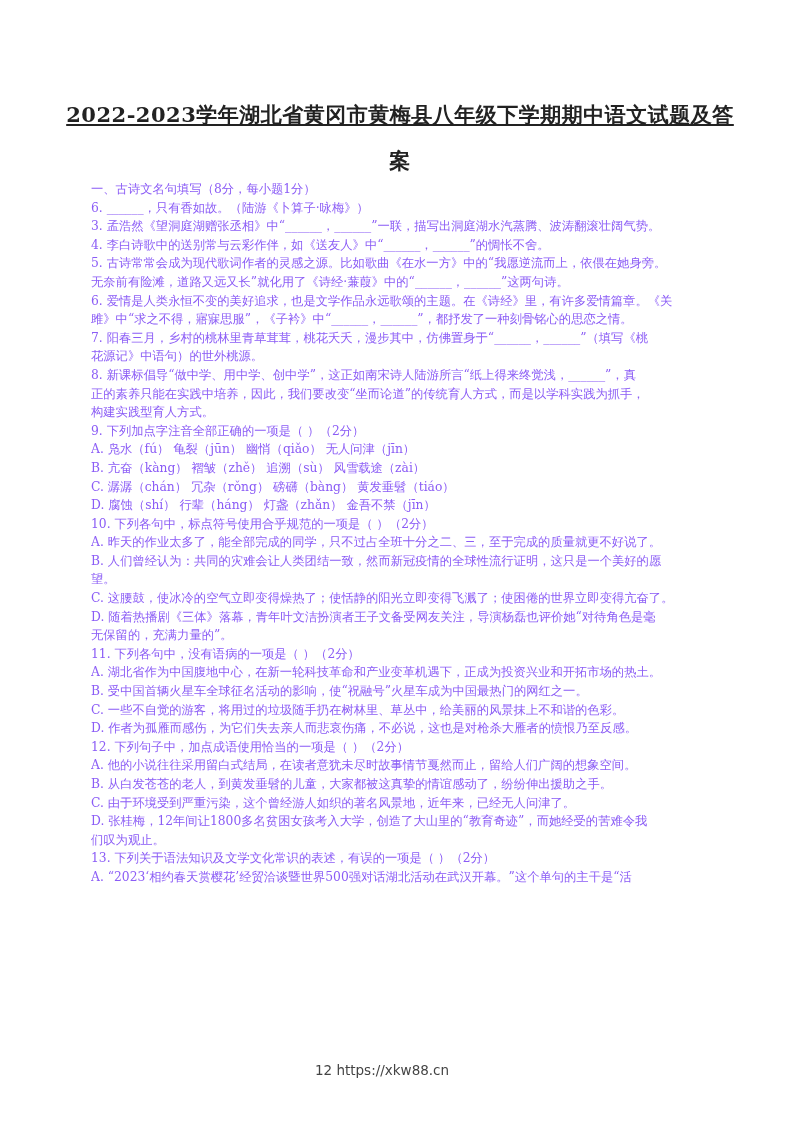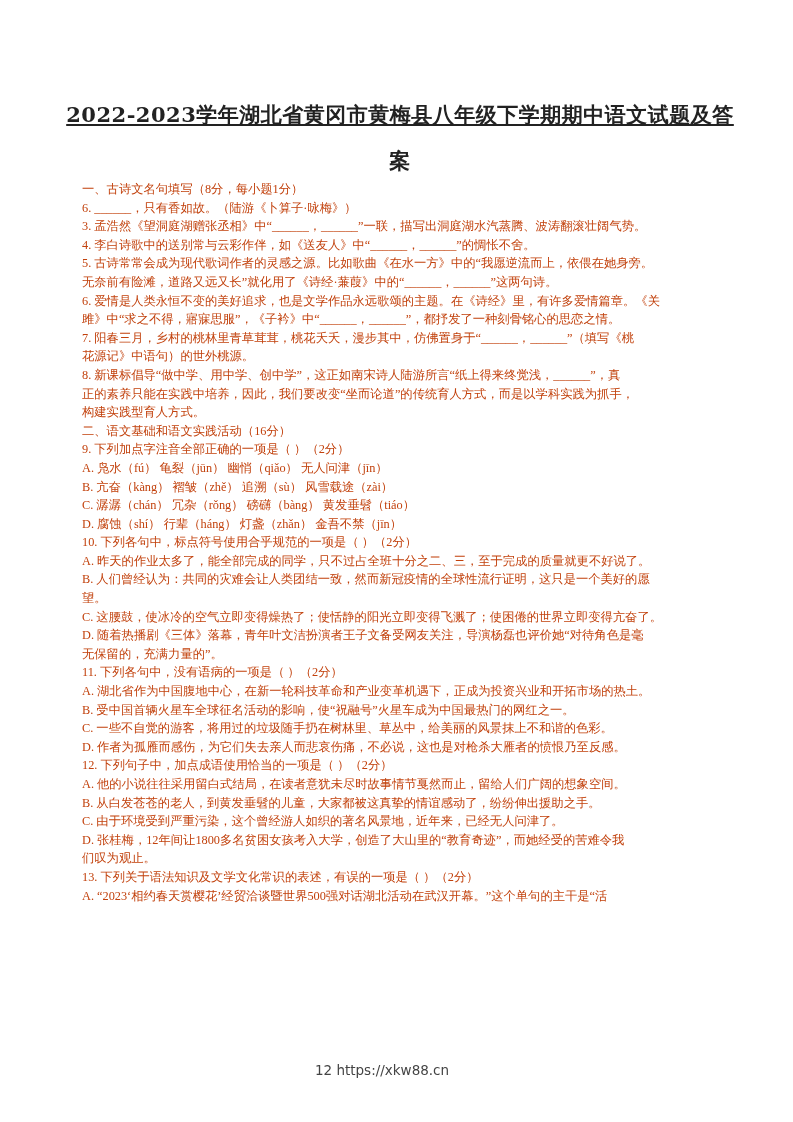--- a/index.html
+++ b/index.html
@@ -2,22 +2,22 @@
 <html><head>
 <meta charset="utf-8">
 <style>
   html, body { margin: 0; padding: 0; background: #ffffff; }
   body { width: 793px; height: 1122px; position: relative; overflow: hidden;
          font-family: "DejaVu Serif", "Liberation Serif", serif; color: #333; }
   .title { position: absolute; left: 60px; width: 680px; text-align: center;
            font-size: 21px; font-weight: bold; color: #222; letter-spacing: 0.5px; }
   .title1 { top: 101px; text-decoration: underline; }
   .title2 { top: 147px; }
-  .body { position: absolute; left: 82px; top: 180px; width: 650px;
-          font-size: 12.3px; line-height: 18.6px; color: #c2410c; font-family: Liberation Serif, serif; }
+  .body { position: absolute; left: 91px; top: 180px; width: 650px;
+          font-size: 12.3px; line-height: 18.6px; color: #8b5cf6; }
   .line { white-space: nowrap; overflow: hidden; text-align: justify; }
   .footer { position: absolute; top: 1062px; left: 0; width: 764px; text-align: center;
             font-family: "DejaVu Sans", "Liberation Sans", sans-serif; font-size: 13.5px; color: #444; }
 </style>
 </head>
 <body>
 
 <div class="title title1">2022-2023学年湖北省黄冈市黄梅县八年级下学期期中语文试题及答</div>
 <div class="title title2">案</div>
 
@@ -28,21 +28,20 @@
   <div class="line">4. 李白诗歌中的送别常与云彩作伴，如《送友人》中“______，______”的惆怅不舍。</div>
   <div class="line">5. 古诗常常会成为现代歌词作者的灵感之源。比如歌曲《在水一方》中的“我愿逆流而上，依偎在她身旁。</div>
   <div class="line">无奈前有险滩，道路又远又长”就化用了《诗经·蒹葭》中的“______，______”这两句诗。</div>
   <div class="line">6. 爱情是人类永恒不变的美好追求，也是文学作品永远歌颂的主题。在《诗经》里，有许多爱情篇章。《关</div>
   <div class="line">雎》中“求之不得，寤寐思服”，《子衿》中“______，______”，都抒发了一种刻骨铭心的思恋之情。</div>
   <div class="line">7. 阳春三月，乡村的桃林里青草茸茸，桃花夭夭，漫步其中，仿佛置身于“______，______”（填写《桃</div>
   <div class="line">花源记》中语句）的世外桃源。</div>
   <div class="line">8. 新课标倡导“做中学、用中学、创中学”，这正如南宋诗人陆游所言“纸上得来终觉浅，______”，真</div>
   <div class="line">正的素养只能在实践中培养，因此，我们要改变“坐而论道”的传统育人方式，而是以学科实践为抓手，</div>
   <div class="line">构建实践型育人方式。</div>
-  <div class="line">二、语文基础和语文实践活动（16分）</div>
   <div class="line">9. 下列加点字注音全部正确的一项是（ ）（2分）</div>
   <div class="line">A. 凫水（fú） 龟裂（jūn） 幽悄（qiǎo） 无人问津（jīn）</div>
   <div class="line">B. 亢奋（kàng） 褶皱（zhě） 追溯（sù） 风雪载途（zài）</div>
   <div class="line">C. 潺潺（chán） 冗杂（rǒng） 磅礴（bàng） 黄发垂髫（tiáo）</div>
   <div class="line">D. 腐蚀（shí） 行辈（háng） 灯盏（zhǎn） 金吾不禁（jīn）</div>
   <div class="line">10. 下列各句中，标点符号使用合乎规范的一项是（ ）（2分）</div>
   <div class="line">A. 昨天的作业太多了，能全部完成的同学，只不过占全班十分之二、三，至于完成的质量就更不好说了。</div>
   <div class="line">B. 人们曾经认为：共同的灾难会让人类团结一致，然而新冠疫情的全球性流行证明，这只是一个美好的愿</div>
   <div class="line">望。</div>
   <div class="line">C. 这腰鼓，使冰冷的空气立即变得燥热了；使恬静的阳光立即变得飞溅了；使困倦的世界立即变得亢奋了。</div>

